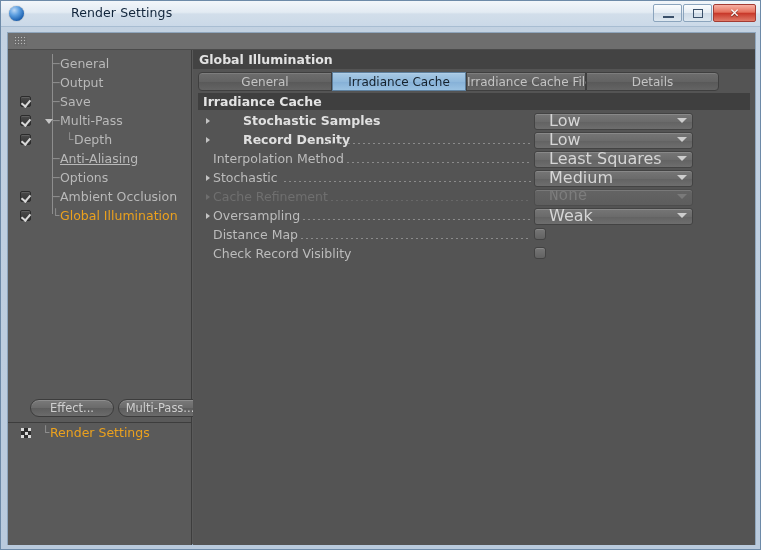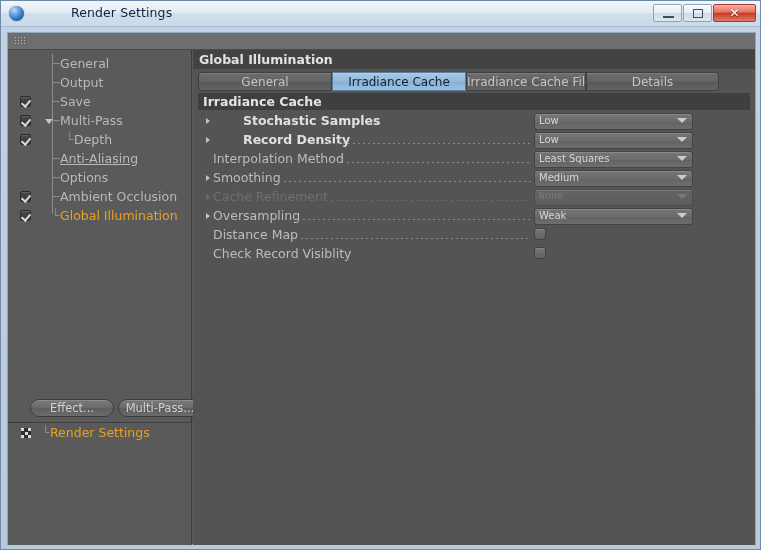--- a/index.html
+++ b/index.html
@@ -184,21 +184,21 @@
     background-image:linear-gradient(to right,#8b8b8b 0 2px,transparent 2px 5px);
     background-size:5px 1px;background-repeat:repeat-x;
   }
   .row.dim .r-dots{background-image:linear-gradient(to right,#686868 0 2px,transparent 2px 5px);}
 
   .r-select{
     position:absolute;left:341px;top:2px;width:159px;height:17px;
     border:1px solid #434343;border-radius:3px;box-sizing:border-box;
     background:linear-gradient(to bottom,#767676 0%,#6b6b6b 50%,#626262 51%,#6e6e6e 100%);
     box-shadow:inset 0 1px 0 rgba(255,255,255,.14);
-    color:#d6d6d6;font-size:10px;line-height:13px;padding-left:4px;
+    color:#d6d6d6;font-size:16px;line-height:13px;padding-left:14px;
     white-space:nowrap;overflow:hidden;
   }
   .row.dim .r-select{
     background:linear-gradient(to bottom,#646464 0%,#5d5d5d 100%);
     color:#7d7d7d;border-color:#4c4c4c;font-family:Liberation Mono, monospace;
   }
   .r-arrow{
     position:absolute;left:484px;top:7px;width:0;height:0;
     border-left:5px solid transparent;border-right:5px solid transparent;border-top:5px solid #cdcdcd;
   }
@@ -325,21 +325,21 @@
               <span class="r-arrow"></span>
             </div>
             <div class="row">
               <span class="r-label">Interpolation Method</span>
               <span class="r-dots" style="left: 153.859px; width: 184.141px;"></span>
               <span class="r-select">Least Squares</span>
               <span class="r-arrow"></span>
             </div>
             <div class="row">
               <span class="r-tri"></span>
-              <span class="r-label">Smoothing</span>
+              <span class="r-label">Stochastic</span>
               <span class="r-dots" style="left: 90.5625px; width: 247.438px;"></span>
               <span class="r-select">Medium</span>
               <span class="r-arrow"></span>
             </div>
             <div class="row dim">
               <span class="r-tri"></span>
               <span class="r-label">Cache Refinement</span>
               <span class="r-dots" style="left: 137.844px; width: 200.156px;"></span>
               <span class="r-select">None</span>
               <span class="r-arrow"></span>

